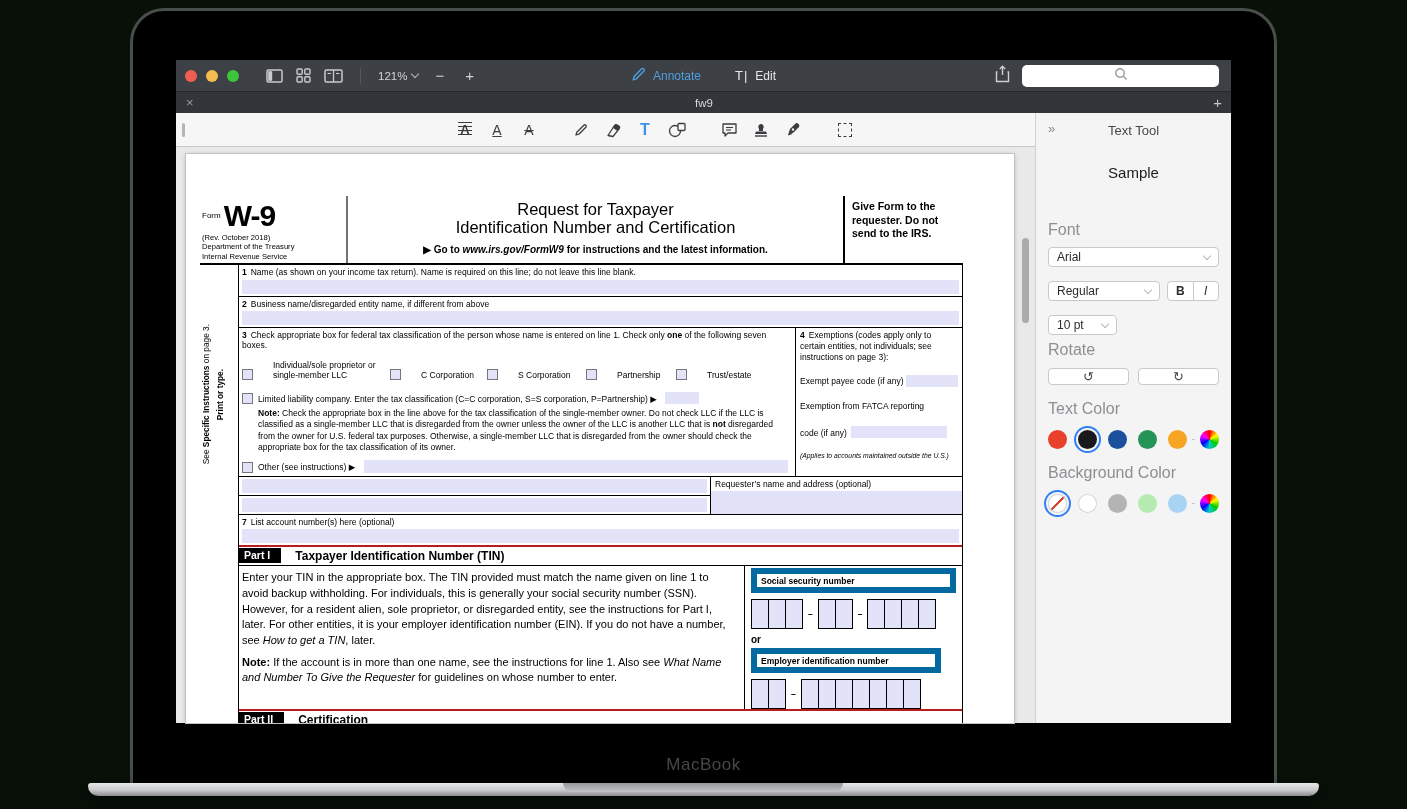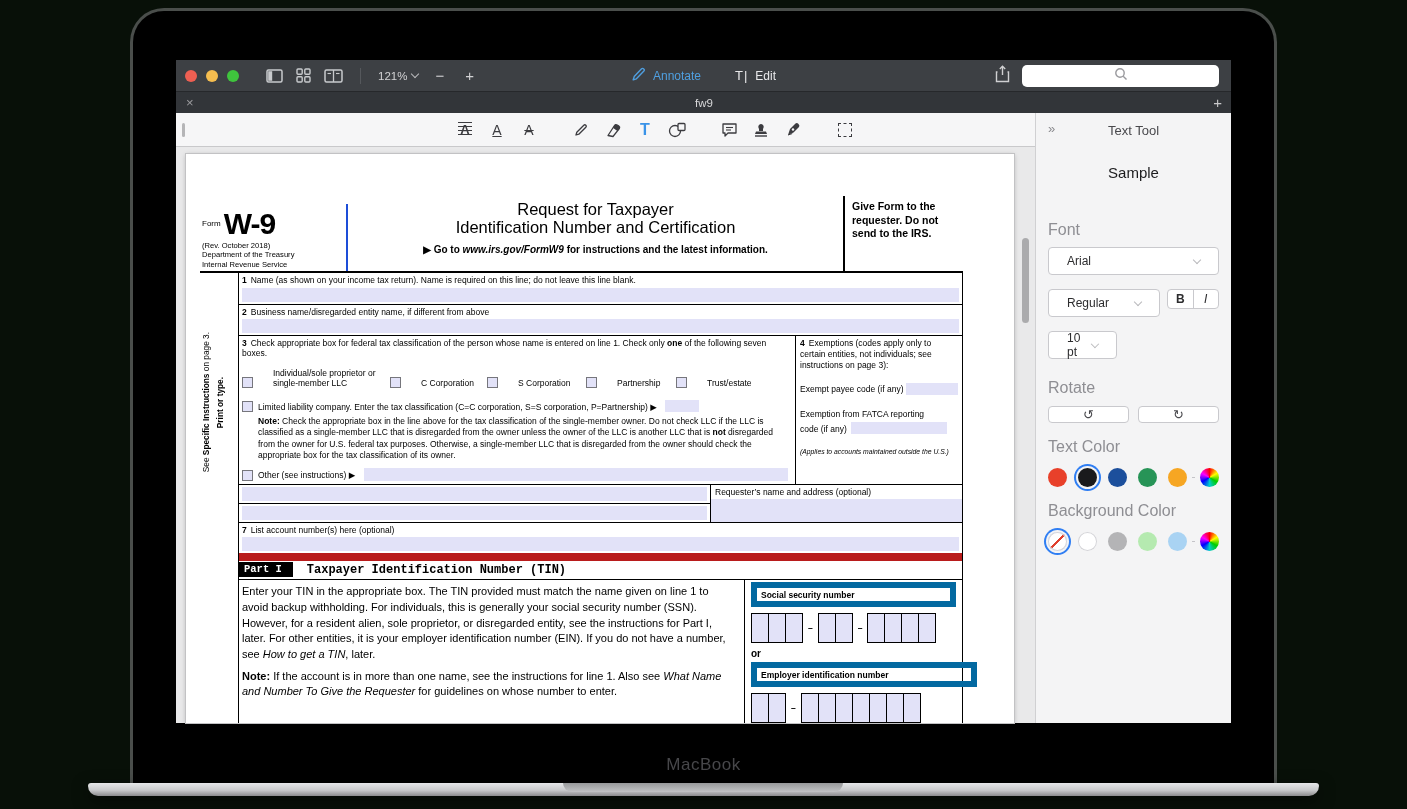--- a/index.html
+++ b/index.html
@@ -70,21 +70,21 @@
 
   
   .content { position:absolute; left:0; top:35px; width:859px; height:575px; background:#e9e9ea; }
   .scrollbar { position:absolute; left:846px; top:90px; width:7px; height:85px; background:#ababad; border-radius:4px; }
 
   .doc { position:absolute; left:10px; top:6px; width:828px; height:569px; background:#fff;
          box-shadow:0 0 0 1px #c2c2c4, 0 1px 5px rgba(0,0,0,.25); color:#000; overflow:hidden; }
   .doc-inner { padding:42px 51px 0 14px; }
 
   .fhead { display:flex; border-bottom:2px solid #000; }
-  .fh-left { width:148px; padding:3px 6px 2px 2px; border-right:2px solid #1d4ed8;margin-top:8px; }
+  .fh-left { width:148px; padding:3px 6px 2px 2px; border-right:2px solid #737373; }
   .fh-form-word { font-size:8px; vertical-align:8px; margin-right:3px; }
   .fh-w9 { font-size:30px; font-weight:bold; letter-spacing:-1px; }
   .fh-small { font-size:7.6px; line-height:1.25; }
   .fh-center { flex:1; border-right:2px solid #000; text-align:center; padding:4px 8px 3px; }
   .fh-title { font-size:16.5px; font-weight:normal; line-height:1.12; }
   .fh-goto { font-size:10px; font-weight:bold; margin-top:7px; }
   .fh-goto i { font-style:italic; }
   .fh-right { width:118px; font-size:10.5px; font-weight:bold; line-height:1.3; padding:4px 2px 2px 7px; }
 
   .fbody { position:relative; padding-left:38px; }
@@ -118,55 +118,55 @@
   .s4field2 { display:inline-block; width:96px; height:12px; background:#e2e2f8; margin-left:4px; vertical-align:-2px; }
   .applies { font-size:6.8px; font-style:italic; margin-top:13px; }
 
   .row56 { display:flex; border-bottom:1px solid #000; }
   .c56 { flex:1; border-right:1px solid #000; }
   .r5 { border-bottom:1px solid #000; }
   .req { width:251px; display:flex; flex-direction:column; }
   .req-label { padding:2px 0 0 4px; }
   .reqbox { flex:1; background:#e2e2f8; margin-top:2px; }
 
-  .parthead { border-top:8px solid #b91c1c; border-bottom:1px solid #000; display:flex; align-items:center; padding:1px 0 2px;font-family:Liberation Mono, monospace; }
+  .parthead { border-top:2px solid #b91c1c; border-bottom:1px solid #000; display:flex; align-items:center; padding:1px 0 2px; }
   .badge { background:#000; color:#fff; font-weight:bold; font-size:10.5px; padding:1px 11px 2px 5px; }
   .ptitle { font-weight:bold; font-size:12px; margin-left:14px; }
 
   .p1body { display:flex; }
   .p1text { flex:1; padding:4px 10px 0 3px; font-size:11px; line-height:1.42; }
   .p1text p { margin-bottom:6px; }
   .p1right { width:218px; border-left:1px solid #000; padding:2px 0 0 6px; font-size:8.5px; }
   .tinlabel { border:6px solid #0369a1; font-weight:bold; padding:1.5px 0 1.5px 4px; }
-  .ssn-label { width:205px; } .ein-label { width:226px; }
+  .ssn-label { width:205px; } .ein-label { width:190px; }
   .dboxrow { display:flex; align-items:center; margin-top:6px; }
   .dbox { width:18px; height:30px; background:#e2e2f8; border:1px solid #000; margin-right:-1px; }
   .dash { font-weight:bold; margin:0 5px 0 6px; }
   .orword { font-weight:bold; font-size:10px; margin:5px 0 3px; }
 
   
   .sidebar { position:absolute; left:859px; top:53px; width:196px; height:610px; background:#f4f4f5;
              border-left:1px solid #d0d0d2; padding:0 12px; color:#3e3e42; }
   .sb-head { position:relative; height:34px; display:flex; align-items:center; justify-content:center; }
   .sb-collapse { position:absolute; left:0; top:8px; color:#8a8a8e; font-size:13px; }
   .sb-title { font-size:13px; color:#48484c; }
   .sb-sample { text-align:center; font-size:15px; color:#1c1c1e; margin-top:17px; }
   .sb-label { font-size:16px; color:#8e8e93; margin-top:0; }
   .lbl-font { margin-top:40px; }
-  .select { background:#fff; border:1px solid #c9c9cd; border-radius:4px; height:28px;
-            display:flex; align-items:center; padding:0 18px; font-size:12px; color:#2c2c2e; margin-top:8px; }
+  .select { background:#fff; border:1px solid #c9c9cd; border-radius:4px; height:20px;
+            display:flex; align-items:center; padding:0 8px; font-size:12px; color:#2c2c2e; margin-top:8px; }
   .select .chev { margin-left:auto; }
   .stylerow { display:flex; gap:7px; margin-top:14px; }
   .sel-style { width:112px; }
   .bi { display:flex; border:1px solid #c9c9cd; border-radius:4px; background:#fff; height:20px; margin-top:8px; width:52px; }
   .bi span { flex:1; display:flex; align-items:center; justify-content:center; font-size:12px; color:#2c2c2e; }
   .bi .b { font-weight:bold; border-right:1px solid #c9c9cd; }
   .bi .i { font-style:italic; }
   .sel-size { width:69px; }
-  .lbl-rotate { margin-top:20px; }
+  .lbl-rotate { margin-top:6px; }
   .rotrow { display:flex; gap:9px; margin-top:9px; }
   .rotbtn { flex:1; height:17px; background:#fff; border:1px solid #c9c9cd; border-radius:4px;
             display:flex; align-items:center; justify-content:center; font-size:13px; color:#4a4a4e; line-height:1; }
   .lbl-textcolor { margin-top:15px; }
   .swatchrow { display:flex; align-items:center; margin-top:12px; }
   .sw { width:19px; height:19px; border-radius:50%; margin-right:11px; position:relative; flex:none; }
   .sw.selected { box-shadow:0 0 0 2px #f4f4f5, 0 0 0 4px #2f7ef3; }
   .sw-red{ background:#e8402a; } .sw-black{ background:#1a1a1c; } .sw-blue{ background:#1c4f9c; }
   .sw-green{ background:#279457; } .sw-orange{ background:#f6a623; }
   .sw-white{ background:#fff; box-shadow:inset 0 0 0 1px #d4d4d8; }
@@ -410,21 +410,21 @@
                     </div>
                   </div>
                   <div class="s4">
                     <div><span class="fnum">4</span><span>Exemptions (codes apply only to certain entities, not individuals; see instructions on page 3):</span></div>
                     <div class="inlinerow">
                         <span>Exempt payee code (if any)</span>
                         <span class="s4field"></span>
                       </div>
                     <div style="margin-top:14px;">
                       <div>Exemption from FATCA reporting</div>
-                      <div style="margin-top:2px;"><span>code (if any)</span><span class="s4field2"></span></div>
+                      <div style="margin-top:14px;"><span>code (if any)</span><span class="s4field2"></span></div>
                     </div>
                     <div class="applies">(Applies to accounts maintained outside the U.S.)</div>
                   </div>
                 </div>
 
                 <div class="row56">
                   <div class="c56">
                     <div class="r5">
                       <div class="ffield"></div>
                     </div>

